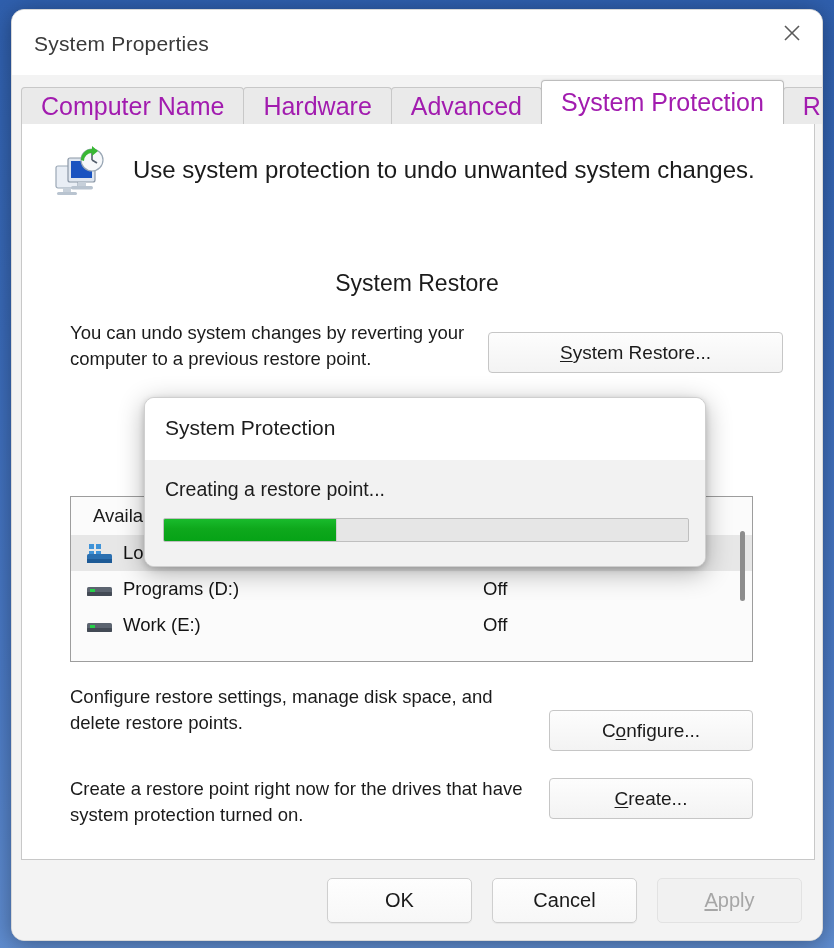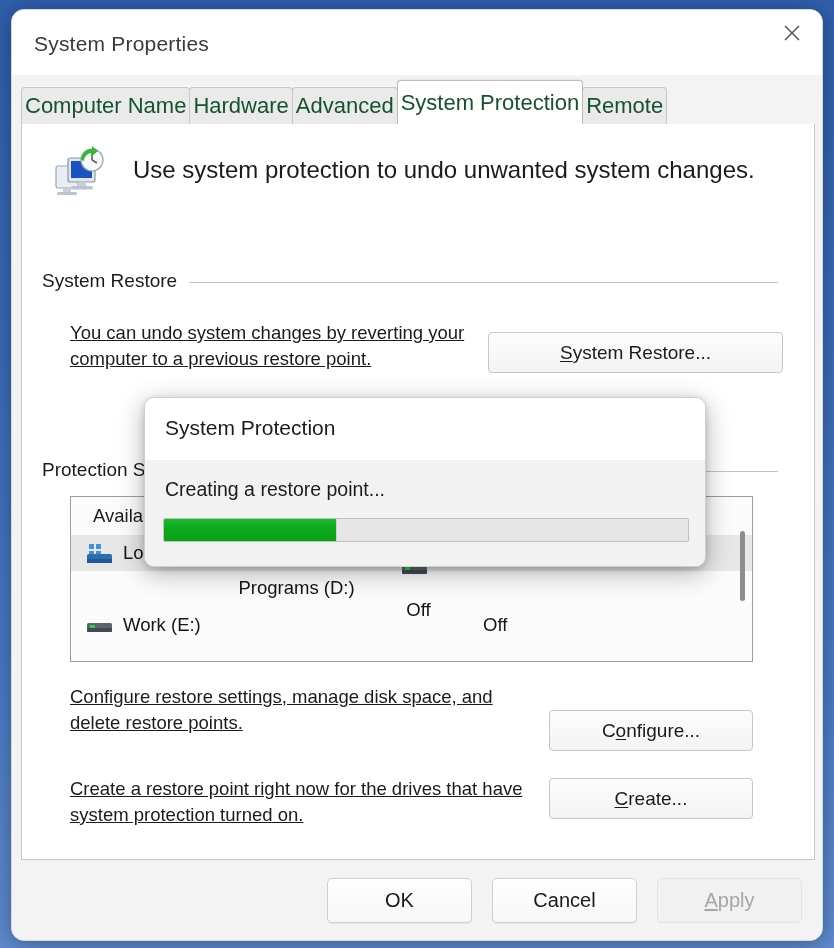--- a/index.html
+++ b/index.html
@@ -43,23 +43,23 @@
   }
   #close-button svg { display:block; }
 
   
   #tab-strip {
     position: absolute; left: 9px; top: 72px; right: 9px; height: 42px;
     display: flex; align-items: flex-end;
   }
   .tab {
     height: 37px;
-    padding: 0 3px;
+    padding: 0 19px;
     display: flex; align-items: center;
-    font-size: 22px; color: #14532d;
+    font-size: 25px; color: #a21caf;
     background: #eaeaea;
     border: 1px solid #c8c8c8;
     border-bottom: none;
     border-top-left-radius: 4px; border-top-right-radius: 4px;
     margin-right: -1px;
     white-space: nowrap;
     position: relative;
     cursor: default;
   }
   .tab.active {
@@ -87,33 +87,33 @@
   #protection-icon { width: 58px; height: 58px; position: relative; flex: none; }
   #banner-text {
     margin-left: 23px; margin-top: 12px;
     font-size: 24px; color: #1b1b1b; white-space: nowrap;
   }
 
   
   .group-header {
     position: absolute;
     display: flex; align-items: center;
-    left: 20px; right: 36px;
-    font-size: 19px; color: #1b1b1b;
+    left: 34px; right: 36px;
+    font-size: 23px; color: #1b1b1b; flex-direction: column;
   }
   .group-header .ghl { white-space: nowrap; }
   .group-header .ghrule {
     flex: 1; height: 1px; background: #c2c2c2; margin-left: 12px; margin-top: 3px;
   }
   #sr-group { top: 146px; }
   #ps-group { top: 335px; }
 
   .desc {
     position: absolute;
-    font-size: 18.5px; color: #1b1b1b; line-height: 1.38; text-decoration: underline;
+    font-size: 18.5px; color: #1b1b1b; line-height: 1.38;
   }
   #sr-desc { left: 48px; top: 196px; width: 420px; }
   #cfg-desc { left: 48px; top: 560px; width: 470px; }
   #create-desc { left: 48px; top: 652px; width: 480px; }
 
   .btn {
     position: absolute;
     background: linear-gradient(180deg,#fdfdfd 0%,#f3f3f3 100%);
     border: 1px solid #c6c6c6;
     border-radius: 4px;
@@ -148,21 +148,21 @@
     display: flex; align-items: center;
     padding-left: 14px;
     font-size: 18.5px; color: #141414;
     cursor: default;
   }
   .drive-row.selected { background: #e7e7e7; }
   .drive-row .d-icon { width: 30px; height: 20px; flex: none; position: relative; margin-right: 8px; }
   .drive-row .d-name { width: 360px; white-space: nowrap; }
   .drive-row .d-state { white-space: nowrap; }
   #row-0 { top: 38px; }
-  #row-1 { top: 60px; flex-direction: column; }
+  #row-1 { top: 74px; }
   #row-2 { top: 110px; }
 
   #list-scrollbar {
     position: absolute; right: 3px; top: 6px;
     width: 13px; height: 154px;
   }
   #list-scroll-thumb {
     position: absolute; left: 4px; top: 28px;
     width: 5px; height: 70px;
     background: #8d8d8d; border-radius: 3px;

